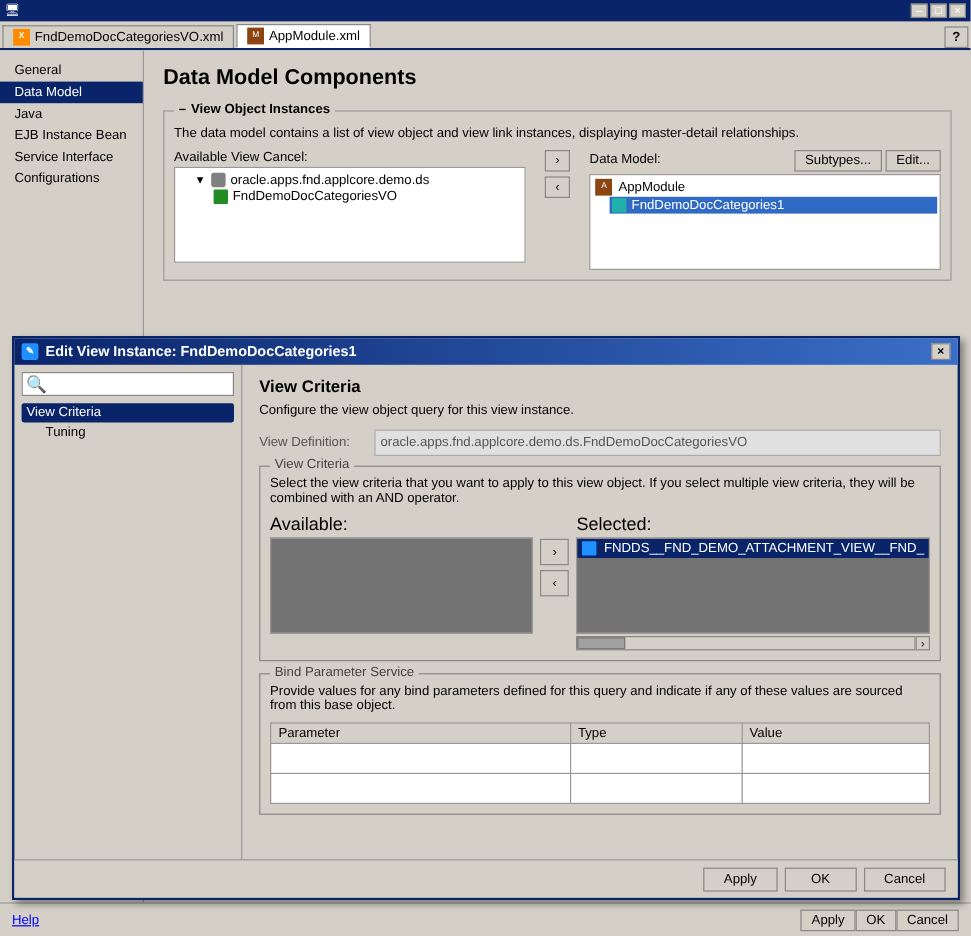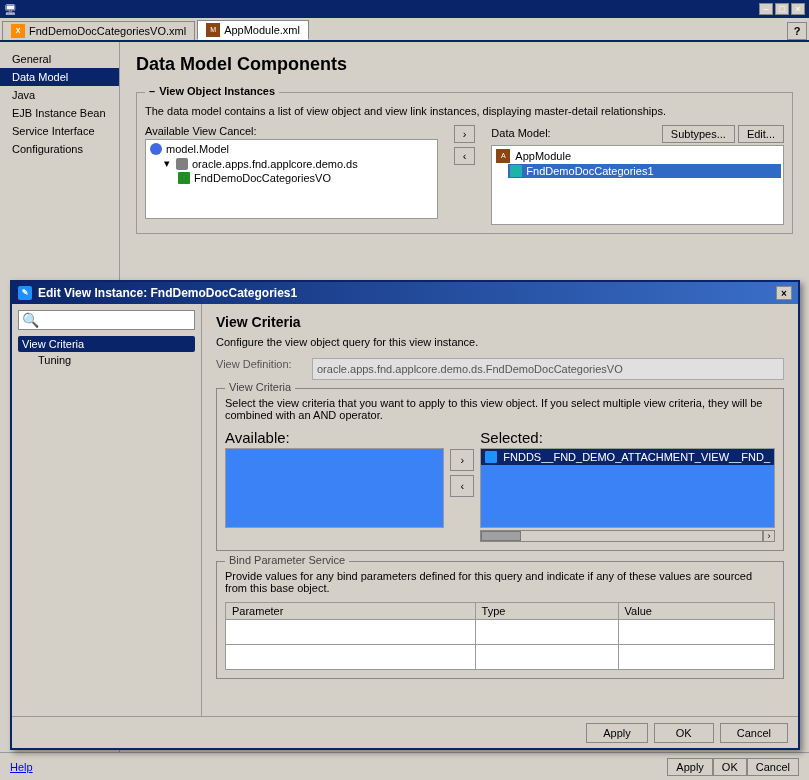--- a/index.html
+++ b/index.html
@@ -55,31 +55,31 @@
     .search-input { border: none; outline: none; font-size: 11px; width: 100%; background: transparent; }
     .dialog-tree-item { padding: 2px 4px; font-size: 11px; cursor: pointer; display: flex; align-items: center; gap: 4px; border-radius: 2px; }
     .dialog-tree-item.selected { background: #0a246a; color: white; }
     .dialog-tree-child { padding: 2px 4px 2px 20px; font-size: 11px; cursor: pointer; display: flex; align-items: center; gap: 4px; }
 
     
     .dialog-right { flex: 1; padding: 10px 14px; overflow: auto; }
     .dialog-right-title { font-size: 14px; font-weight: bold; margin-bottom: 6px; }
     .dialog-right-desc { font-size: 11px; margin-bottom: 10px; }
 
-    .field-row { display: flex; margin-bottom: 8px; gap: 6px; }
+    .field-row { display: flex; align-items: center; margin-bottom: 8px; gap: 6px; }
     .field-label { font-size: 11px; width: 90px; color: #555; }
     .field-input { flex: 1; background: #e8e8e8; border: 1px solid #999; padding: 4px 4px; font-size: 11px; color: #666; }
 
     .group-box { border: 1px solid #888; padding: 8px; margin-bottom: 10px; position: relative; }
     .group-box-label { position: absolute; top: -8px; left: 8px; background: #d4d0c8; padding: 0 4px; font-size: 11px; color: #444; }
 
     .avail-selected-row { display: flex; gap: 0; align-items: flex-start; }
     .avail-col, .selected-col { flex: 1; }
     .avail-col-label, .selected-col-label { font-size: 15px; margin-bottom: 2px; }
-    .list-box { border: 1px solid #999; background: #3b82f6; height: 80px; overflow: auto; }
+    .list-box { border: 1px solid #999; background: #737373; height: 80px; overflow: auto; }
     .list-item { padding: 2px 4px; font-size: 11px; display: flex; align-items: center; gap: 4px; cursor: pointer; white-space: nowrap; }
     .list-item.selected-item { background: #0a246a; color: white; }
     .arrow-col { display: flex; flex-direction: column; gap: 4px; justify-content: center; align-items: center; padding: 0 6px; margin-top: 20px; }
     .arrow-btn { background: #d4d0c8; border: 1px solid #888; width: 24px; height: 22px; cursor: pointer; display: flex; align-items: center; justify-content: center; font-size: 11px; }
 
     .scrollbar-row { display: flex; align-items: center; margin-top: 2px; }
     .h-scrollbar { flex: 1; height: 12px; background: #d4d0c8; border: 1px solid #888; }
     .h-scrollbar-thumb { width: 40px; height: 10px; background: #a0a0a0; border: 1px solid #777; }
 
     .bind-group { border: 1px solid #888; padding: 8px; margin-top: 8px; position: relative; }
@@ -161,24 +161,20 @@
         <div style="position:absolute;top:-8px;left:8px;background:#d4d0c8;padding:0 4px;font-size:11px;font-weight:bold;display:flex;align-items:center;gap:4px;">
           <span>–</span>
           <span>View Object Instances</span>
         </div>
         <div style="font-size:11px;margin-bottom:8px;margin-top:4px;">The data model contains a list of view object and view link instances, displaying master-detail relationships.</div>
 
         <div class="two-col">
           <div class="col-left">
             <div class="col-label">Available View Cancel:</div>
             <div class="tree-box">
-              <div class="tree-item">
-                <span class="icon-model"></span>
-                <span>model.Model</span>
-              </div>
               <div class="tree-item tree-indent1">
                 <span style="display:inline-block;width:10px;">▾</span>
                 <span class="icon-db"></span>
                 <span>oracle.apps.fnd.applcore.demo.ds</span>
               </div>
               <div class="tree-item tree-indent2">
                 <span class="icon-vo"></span>
                 <span>FndDemoDocCategoriesVO</span>
               </div>
             </div>

